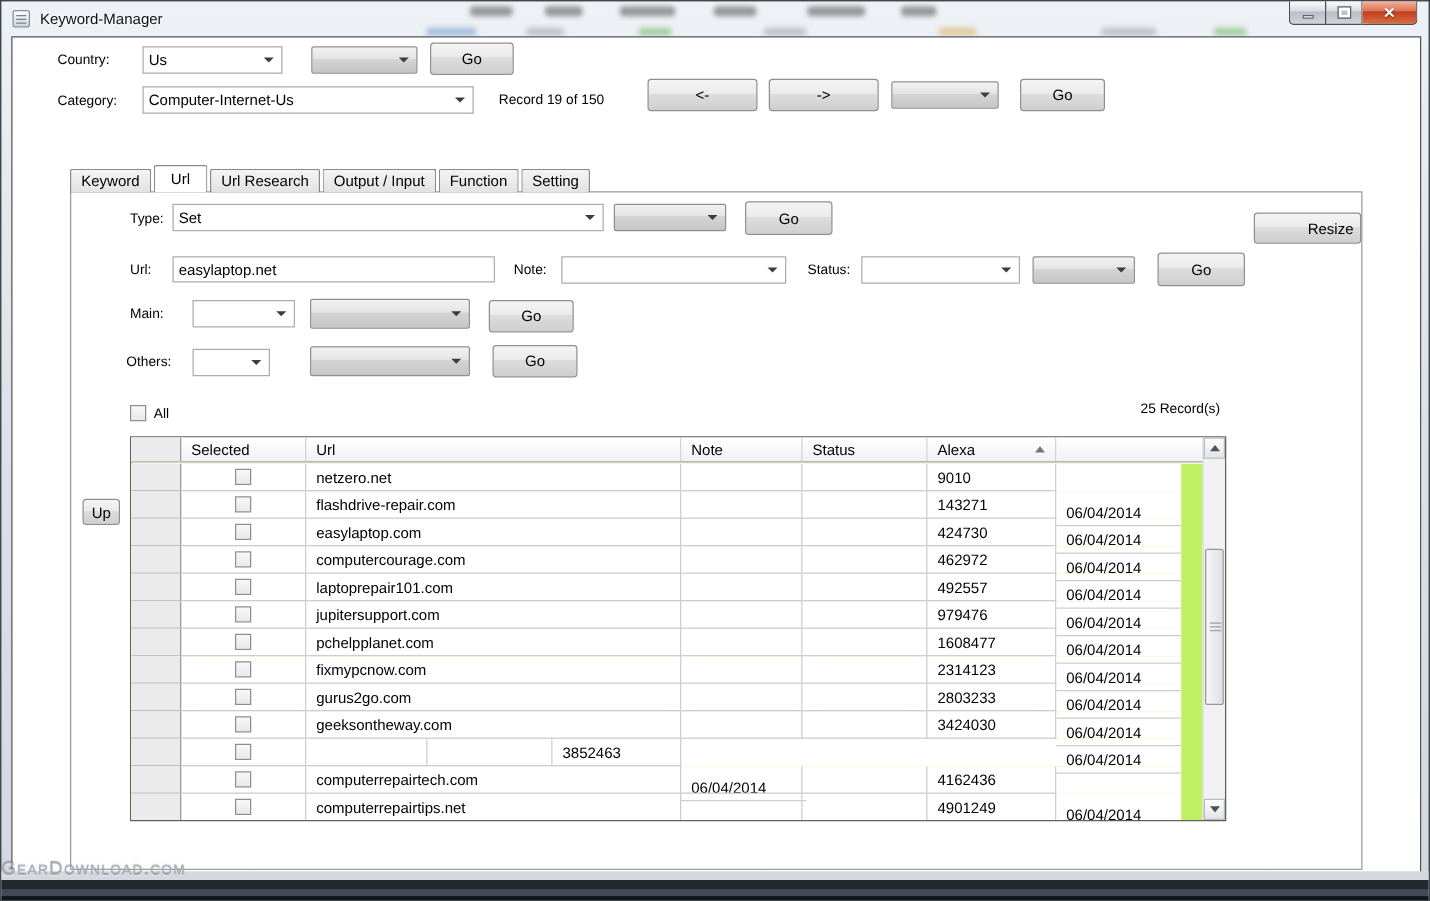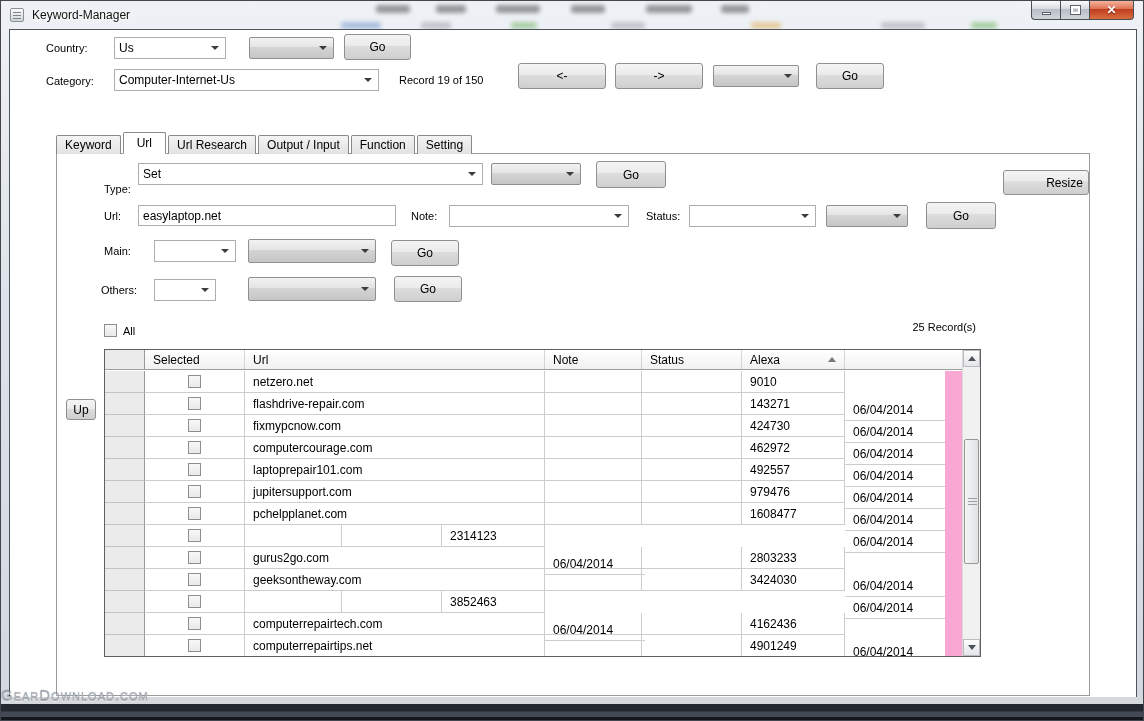--- a/index.html
+++ b/index.html
@@ -59,21 +59,21 @@
     font-size:12px; cursor:pointer; border-radius:2px 2px 0 0; }
   .tab.active { height:22px; background:#fff; border:1px solid #898989; border-bottom:1px solid #fff; padding:0 13px; }
   .tab-panel { position:absolute; left:55px; top:152px; width:1034px; height:543px;
     border:1px solid #9b9b9b; background:#fff; }
   
   .grid { position:absolute; left:103px; top:348px; width:877px; height:308px;
     border:1px solid #5f5f5f; background:#fff; }
   .thead { position:absolute; left:0; top:0; right:18px; height:20px;
     background:linear-gradient(#ffffff,#f1f1f1); border-bottom:1px solid #9e9e9e; display:flex; }
   .th { height:100%; padding:3px 0 0 8px; font-size:12px; color:#000; border-right:1px solid #d4d4d4; position:relative; }
-  .tbody { position:absolute; left:0; top:21px; right:18px; bottom:0; background:#f9a8d4; overflow:hidden; }
+  .tbody { position:absolute; left:0; top:21px; right:18px; bottom:0; background:#bef264; overflow:hidden; }
   .trow { display:flex; width:840px; height:22px; background:#fff; }
   .cell { height:100%; border-right:1px solid #cdcdcd; border-bottom:1px solid #cdcdcd;
     font-size:12px; padding:4px 0 0 8px; overflow:hidden; white-space:nowrap; }
   .rowhdr { background:#ebebeb; border-right:1px solid #9a9a9a; border-bottom:1px solid #c2c2c2; }
   .w-hdr { width:40px; padding:0; } .w-sel { width:100px; } .w-url { width:300px; }
   .w-note { width:97px; } .w-status { width:100px; } .w-alexa { width:103px; } .w-upd { width:100px; border-right:none;margin-top:28px; }
   .c-sel { display:flex; align-items:center; justify-content:center; padding:0; }
   .sort-arrow { position:absolute; right:8px; top:7px; width:0; height:0;
     border-left:4px solid transparent; border-right:4px solid transparent; border-bottom:5px solid #777; }
   
@@ -153,21 +153,21 @@
   <div class="tab-strip">
       <div class="tab">Keyword</div>
       <div class="tab active">Url</div>
       <div class="tab">Url Research</div>
       <div class="tab">Output / Input</div>
       <div class="tab">Function</div>
       <div class="tab">Setting</div>
     </div>
   <div class="tab-panel"></div>
 
-  <span class="label" style="left:103px;top:182px;">Type:</span>
+  <span class="label" style="left:103px;top:168px;">Type:</span>
   <div class="combo" style="left:137px;top:162px;width:345px;height:22px;">
     <span>Set</span>
     <span class="arr"></span>
   </div>
   <div class="ddl" style="left:490px;top:162px;width:90px;height:22px;">
     <span class="arr"></span>
   </div>
   <div class="btn" style="left:595px;top:160px;width:70px;height:27px;">Go</div>
   <div class="btn" style="left:1002px;top:169px;width:86px;height:25px;padding-left:37px;">Resize</div>
 
@@ -248,75 +248,76 @@
           <div class="cell w-note"></div>
           <div class="cell w-status"></div>
           <div class="cell w-alexa">143271</div>
           <div class="cell w-upd">06/04/2014</div>
         </div>
         <div class="trow">
           <div class="cell rowhdr w-hdr"></div>
           <div class="cell w-sel c-sel">
             <span class="checkbox"></span>
           </div>
+          <div class="cell w-url">easylaptop.com</div>
+          <div class="cell w-note"></div>
+          <div class="cell w-status"></div>
+          <div class="cell w-alexa">424730</div>
+          <div class="cell w-upd">06/04/2014</div>
+        </div>
+        <div class="trow">
+          <div class="cell rowhdr w-hdr"></div>
+          <div class="cell w-sel c-sel">
+            <span class="checkbox"></span>
+          </div>
+          <div class="cell w-url">computercourage.com</div>
+          <div class="cell w-note"></div>
+          <div class="cell w-status"></div>
+          <div class="cell w-alexa">462972</div>
+          <div class="cell w-upd">06/04/2014</div>
+        </div>
+        <div class="trow">
+          <div class="cell rowhdr w-hdr"></div>
+          <div class="cell w-sel c-sel">
+            <span class="checkbox"></span>
+          </div>
+          <div class="cell w-url">laptoprepair101.com</div>
+          <div class="cell w-note"></div>
+          <div class="cell w-status"></div>
+          <div class="cell w-alexa">492557</div>
+          <div class="cell w-upd">06/04/2014</div>
+        </div>
+        <div class="trow">
+          <div class="cell rowhdr w-hdr"></div>
+          <div class="cell w-sel c-sel">
+            <span class="checkbox"></span>
+          </div>
+          <div class="cell w-url">jupitersupport.com</div>
+          <div class="cell w-note"></div>
+          <div class="cell w-status"></div>
+          <div class="cell w-alexa">979476</div>
+          <div class="cell w-upd">06/04/2014</div>
+        </div>
+        <div class="trow">
+          <div class="cell rowhdr w-hdr"></div>
+          <div class="cell w-sel c-sel">
+            <span class="checkbox"></span>
+          </div>
+          <div class="cell w-url">pchelpplanet.com</div>
+          <div class="cell w-note"></div>
+          <div class="cell w-status"></div>
+          <div class="cell w-alexa">1608477</div>
+          <div class="cell w-upd">06/04/2014</div>
+        </div>
+        <div class="trow">
+          <div class="cell rowhdr w-hdr"></div>
+          <div class="cell w-sel c-sel">
+            <span class="checkbox"></span>
+          </div>
           <div class="cell w-url">fixmypcnow.com</div>
-          <div class="cell w-note"></div>
-          <div class="cell w-status"></div>
-          <div class="cell w-alexa">424730</div>
-          <div class="cell w-upd">06/04/2014</div>
-        </div>
-        <div class="trow">
-          <div class="cell rowhdr w-hdr"></div>
-          <div class="cell w-sel c-sel">
-            <span class="checkbox"></span>
-          </div>
-          <div class="cell w-url">computercourage.com</div>
-          <div class="cell w-note"></div>
-          <div class="cell w-status"></div>
-          <div class="cell w-alexa">462972</div>
-          <div class="cell w-upd">06/04/2014</div>
-        </div>
-        <div class="trow">
-          <div class="cell rowhdr w-hdr"></div>
-          <div class="cell w-sel c-sel">
-            <span class="checkbox"></span>
-          </div>
-          <div class="cell w-url">laptoprepair101.com</div>
-          <div class="cell w-note"></div>
-          <div class="cell w-status"></div>
-          <div class="cell w-alexa">492557</div>
-          <div class="cell w-upd">06/04/2014</div>
-        </div>
-        <div class="trow">
-          <div class="cell rowhdr w-hdr"></div>
-          <div class="cell w-sel c-sel">
-            <span class="checkbox"></span>
-          </div>
-          <div class="cell w-url">jupitersupport.com</div>
-          <div class="cell w-note"></div>
-          <div class="cell w-status"></div>
-          <div class="cell w-alexa">979476</div>
-          <div class="cell w-upd">06/04/2014</div>
-        </div>
-        <div class="trow">
-          <div class="cell rowhdr w-hdr"></div>
-          <div class="cell w-sel c-sel">
-            <span class="checkbox"></span>
-          </div>
-          <div class="cell w-url">pchelpplanet.com</div>
-          <div class="cell w-note"></div>
-          <div class="cell w-status"></div>
-          <div class="cell w-alexa">1608477</div>
-          <div class="cell w-upd">06/04/2014</div>
-        </div>
-        <div class="trow">
-          <div class="cell rowhdr w-hdr"></div>
-          <div class="cell w-sel c-sel">
-            <span class="checkbox"></span>
-          </div>
           <div class="cell w-note"></div>
           <div class="cell w-status"></div>
           <div class="cell w-alexa">2314123</div>
           <div class="cell w-upd">06/04/2014</div>
         </div>
         <div class="trow">
           <div class="cell rowhdr w-hdr"></div>
           <div class="cell w-sel c-sel">
             <span class="checkbox"></span>
           </div>

